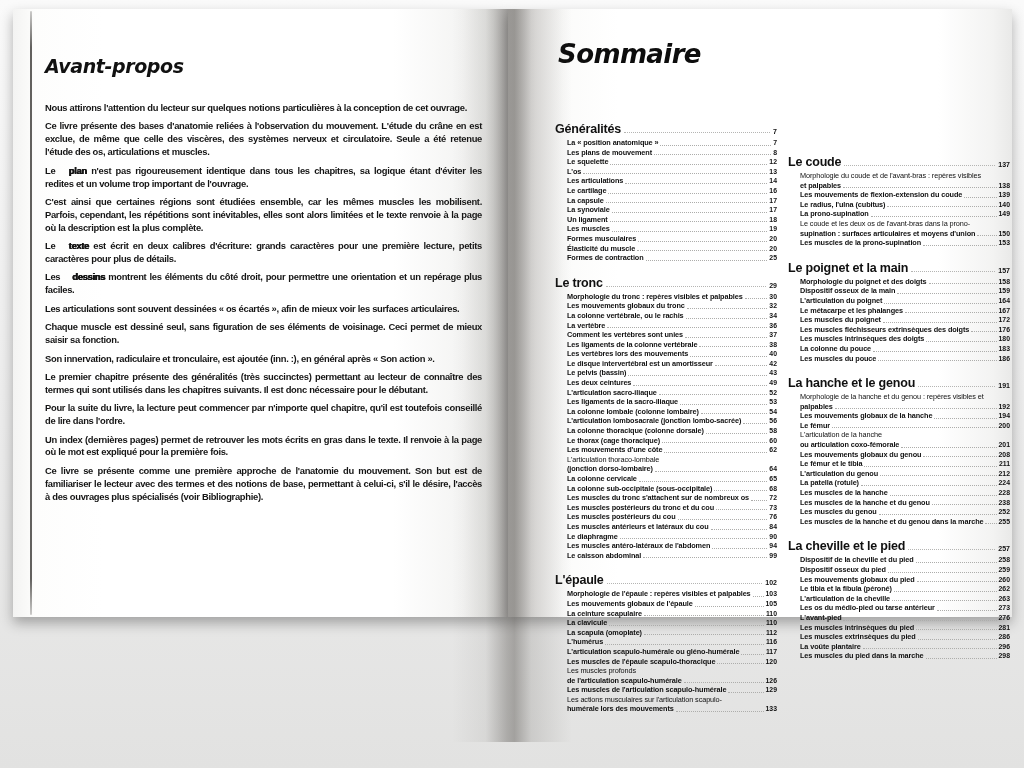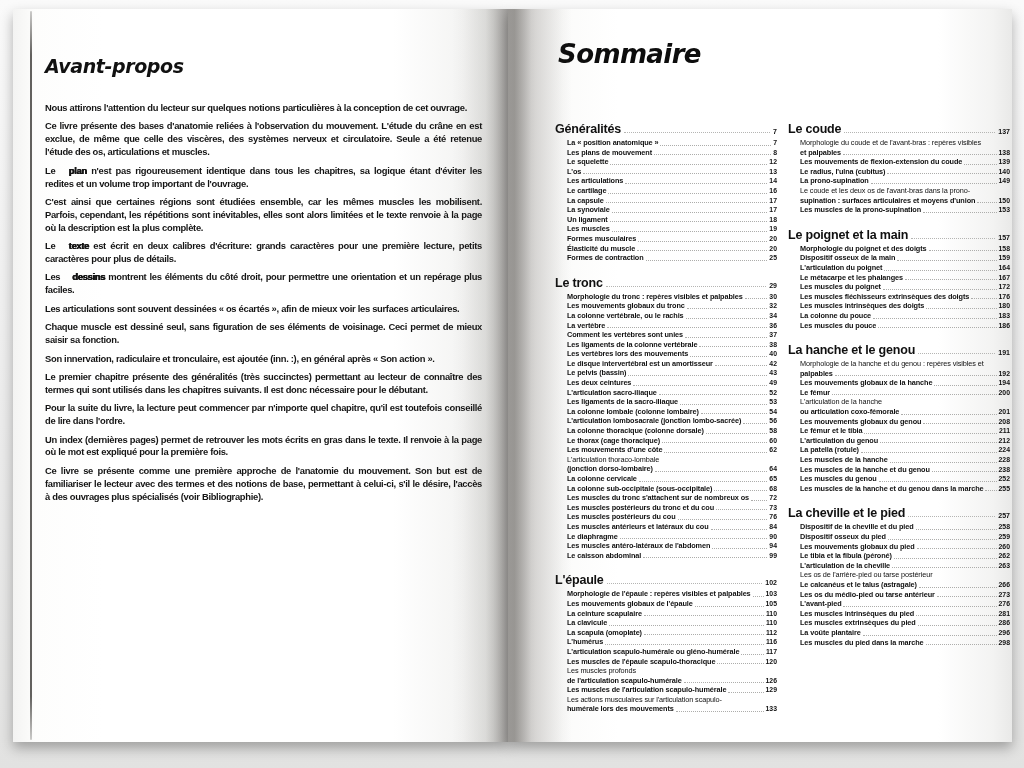--- a/index.html
+++ b/index.html
@@ -8,21 +8,21 @@
     background:#ffffff;
     font-family:"Liberation Sans", sans-serif;
     -webkit-font-smoothing:antialiased;
   }
   .scene{
     position:relative;width:1024px;height:768px;
     background:linear-gradient(180deg,#fafafa 0%,#ececec 55%,#e2e2e1 100%);
   }
   
   .page{
-    position:absolute;top:9px;height:733px;
+    position:absolute;top:9px;height:608px;
     background:#ffffff;
     box-shadow:0 6px 12px rgba(0,0,0,0.30);
   }
   .page-left{
     left:13px;width:495px;
     background:linear-gradient(90deg,#f3f3f2 0px,#fdfdfc 22px,#ffffff 90px,#ffffff 380px,#f4f4f3 450px,#e2e2e0 480px,#cfcecd 495px);
   }
   .page-right{
     left:508px;width:504px;
     background:linear-gradient(90deg,#c9c8c6 0px,#eeedec 28px,#fbfbfa 55px,#ffffff 110px,#ffffff 430px,#f3f3f2 485px,#e9e9e8 504px);
@@ -54,21 +54,21 @@
   .kw{text-shadow:0.45px 0 0 currentColor, -0.2px 0 0 currentColor;margin-left:9px;}
   
   .toc-title{
     margin:0;position:absolute;left:50px;top:30px;
     font-family:"DejaVu Sans", sans-serif;
     font-style:italic;font-weight:bold;
     font-size:26px;letter-spacing:-0.6px;color:#0d0d0d;
   }
   .toc-col{position:absolute;top:113px;width:222px;color:#101010;}
   .toc-col-0{left:47px;}
-  .toc-col-1{left:280px;}
+  .toc-col-1{left:280px;margin-top:33px;}
   .toc-section{margin-bottom:13px;}
   .toc-head{display:flex;align-items:flex-end;margin-bottom:2px;}
   .toc-head .ttl{font-size:12.5px;font-weight:bold;letter-spacing:-0.2px;white-space:nowrap;}
   .toc-head .dots{flex:1;border-bottom:1px dotted #b5b5b3;margin:0 3px 3px 3px;min-width:8px;}
   .toc-head .pg{font-size:7px;font-weight:bold;padding-bottom:1px;}
   .toc-item{margin-left:12px;}
   .toc-line1{font-size:7.3px;font-weight:normal;line-height:9.6px;letter-spacing:-0.1px;}
   .toc-row{display:flex;align-items:flex-end;}
   .toc-row .lbl{font-size:7.3px;font-weight:bold;line-height:9.6px;letter-spacing:-0.1px;}
   .toc-row .dots{flex:1;border-bottom:1px dotted #adadab;margin:0 2px 2px 2px;min-width:6px;}
@@ -734,28 +734,20 @@
             </div>
           </div>
           <div class="toc-item">
             <div class="toc-row">
               <span class="lbl">L'articulation de la cheville</span>
               <span class="dots"></span>
               <span class="pg">263</span>
             </div>
           </div>
           <div class="toc-item">
-            <div class="toc-line1">Les os de l'arrière-pied ou tarse postérieur</div>
-            <div class="toc-row">
-              <span class="lbl">Le calcanéus et le talus (astragale)</span>
-              <span class="dots"></span>
-              <span class="pg">266</span>
-            </div>
-          </div>
-          <div class="toc-item">
             <div class="toc-row">
               <span class="lbl">Les os du médio-pied ou tarse antérieur</span>
               <span class="dots"></span>
               <span class="pg">273</span>
             </div>
           </div>
           <div class="toc-item">
             <div class="toc-row">
               <span class="lbl">L'avant-pied</span>
               <span class="dots"></span>

